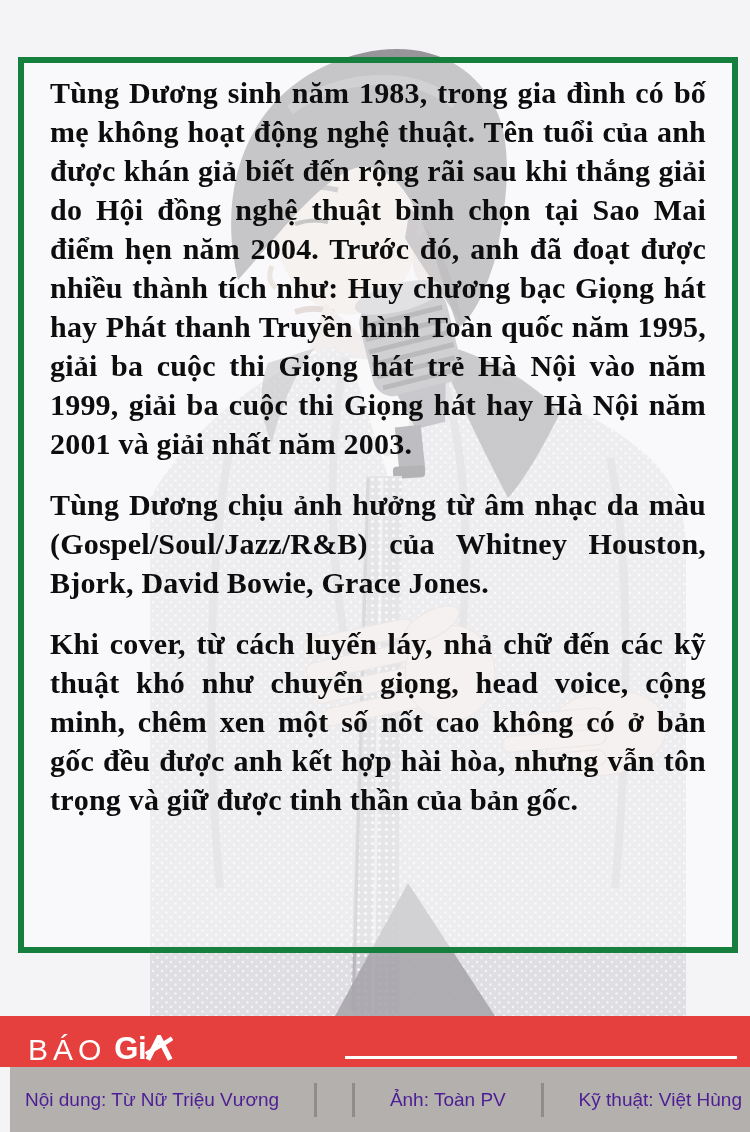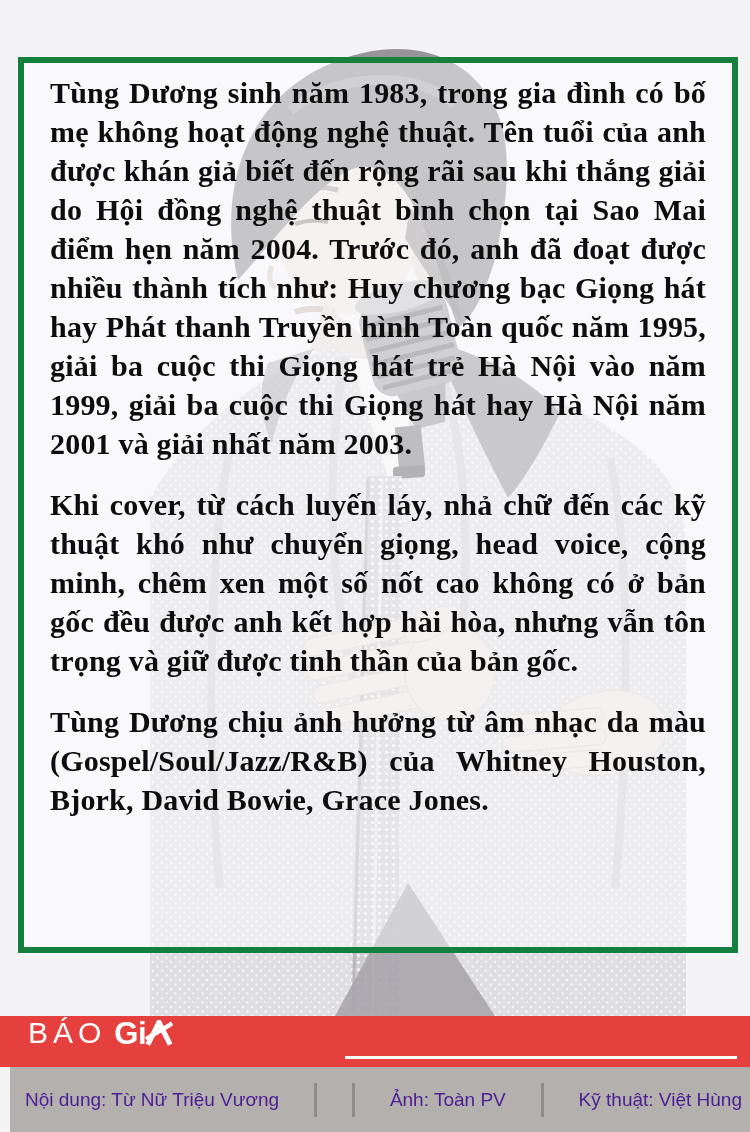--- a/index.html
+++ b/index.html
@@ -35,21 +35,21 @@
     text-align:justify;
   }
   
   .brand-bar{
     position:absolute;left:0;top:1016px;
     width:750px;height:51px;
     background:#e5403d;
   }
   .logo{
     position:absolute;left:28px;top:0;height:51px;
-    display:flex;align-items:flex-start;
+    display:flex;align-items:flex-end;
     color:#ffffff;
     font-family:"Liberation Sans","DejaVu Sans",sans-serif;
     white-space:nowrap;
   }
   .logo-bao{
     font-size:30px;font-weight:400;letter-spacing:5px;margin-right:8px;
   }
   .logo-giaothong{
     display:flex;align-items:center;
     font-size:31px;font-weight:700;letter-spacing:-.5px;
@@ -162,22 +162,22 @@
         <rect x="392" y="704" width="104" height="16" rx="8"></rect>
         <rect x="398" y="725" width="96" height="16" rx="8"></rect>
       </g>
     </g>
 
     <polygon points="298,855 225,988 385,988" fill="#9b99a0" opacity=".9"></polygon>
   </svg>
 
   <div class="text-box">
     <p>Tùng Dương sinh năm 1983, trong gia đình có bố mẹ không hoạt động nghệ thuật. Tên tuổi của anh được khán giả biết đến rộng rãi sau khi thắng giải do Hội đồng nghệ thuật bình chọn tại Sao Mai điểm hẹn năm 2004. Trước đó, anh đã đoạt được nhiều thành tích như: Huy chương bạc Giọng hát hay Phát thanh Truyền hình Toàn quốc năm 1995, giải ba cuộc thi Giọng hát trẻ Hà Nội vào năm 1999, giải ba cuộc thi Giọng hát hay Hà Nội năm 2001 và giải nhất năm 2003.</p>
+    <p>Tùng Dương chịu ảnh hưởng từ âm nhạc da màu (Gospel/Soul/Jazz/R&amp;B) của Whitney Houston, Bjork, David Bowie, Grace Jones.</p>
     <p>Khi cover, từ cách luyến láy, nhả chữ đến các kỹ thuật khó như chuyển giọng, head voice, cộng minh, chêm xen một số nốt cao không có ở bản gốc đều được anh kết hợp hài hòa, nhưng vẫn tôn trọng và giữ được tinh thần của bản gốc.</p>
-    <p>Tùng Dương chịu ảnh hưởng từ âm nhạc da màu (Gospel/Soul/Jazz/R&amp;B) của Whitney Houston, Bjork, David Bowie, Grace Jones.</p>
   </div>
 
   <div class="brand-bar">
     <div class="logo">
       <span class="logo-bao">BÁO</span>
       <span class="logo-giaothong">
         <span>Gi</span>
         <svg class="logo-a" width="28" height="27" viewBox="0 0 30 28" aria-hidden="true">
           <path d="M3,26 L15,2 L27,26" stroke="#ffffff" stroke-width="5.5" fill="none"></path>
           <path d="M1,20 C10,14 21,9 29,3" stroke="#ffffff" stroke-width="4.5" fill="none"></path>

